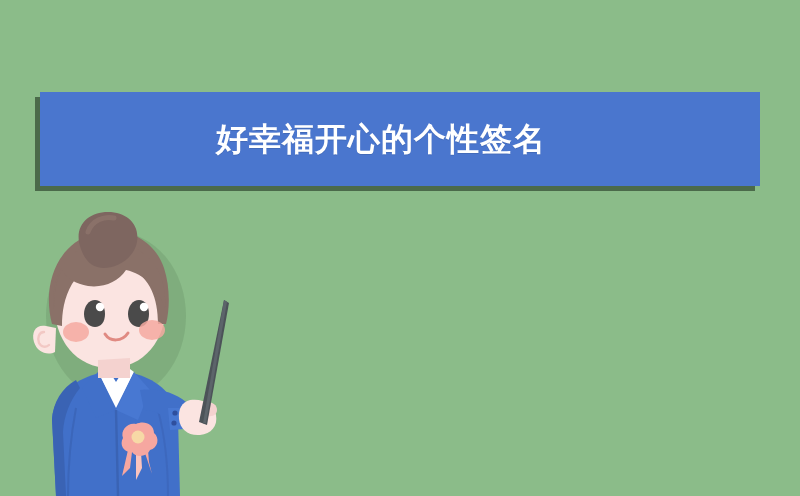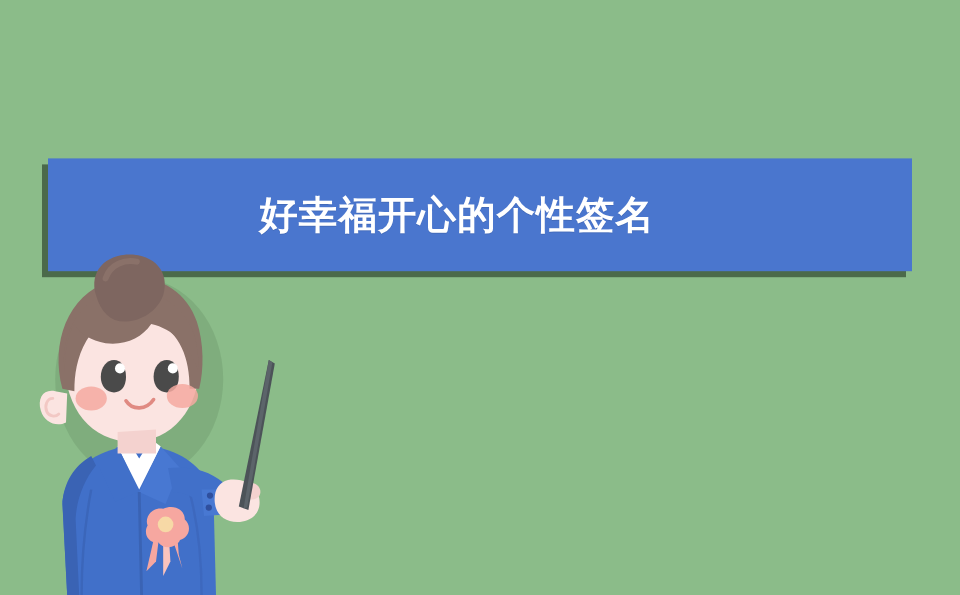--- a/index.html
+++ b/index.html
@@ -23,21 +23,20 @@
     left: 40px;
     top: 92px;
     width: 720px;
     height: 94px;
     background: #4A76CE;
     box-shadow: -5px 5px 0 rgba(24, 38, 22, 0.55);
     display: flex;
     align-items: center;
     box-sizing: border-box;
     padding-left: 176px;
-    margin-top: 40px;
   }
   #title-text {
     color: #FFFFFF;
     font-size: 32px;
     font-weight: bold;
     letter-spacing: 1px;
     line-height: 1;
     white-space: nowrap;
     text-shadow: 0 1px 0 rgba(0,0,0,0.10);
   }

